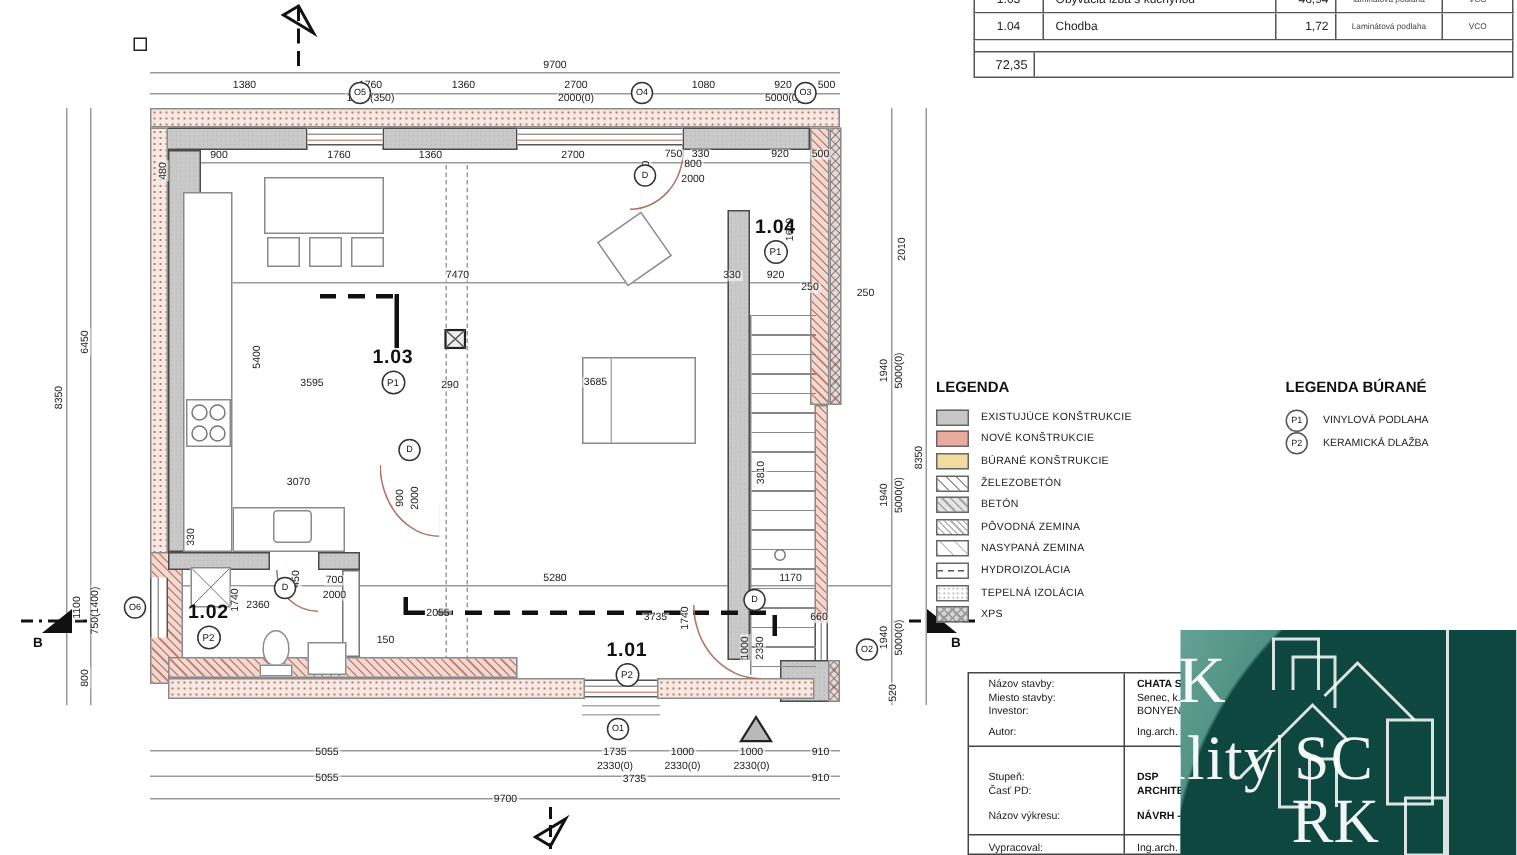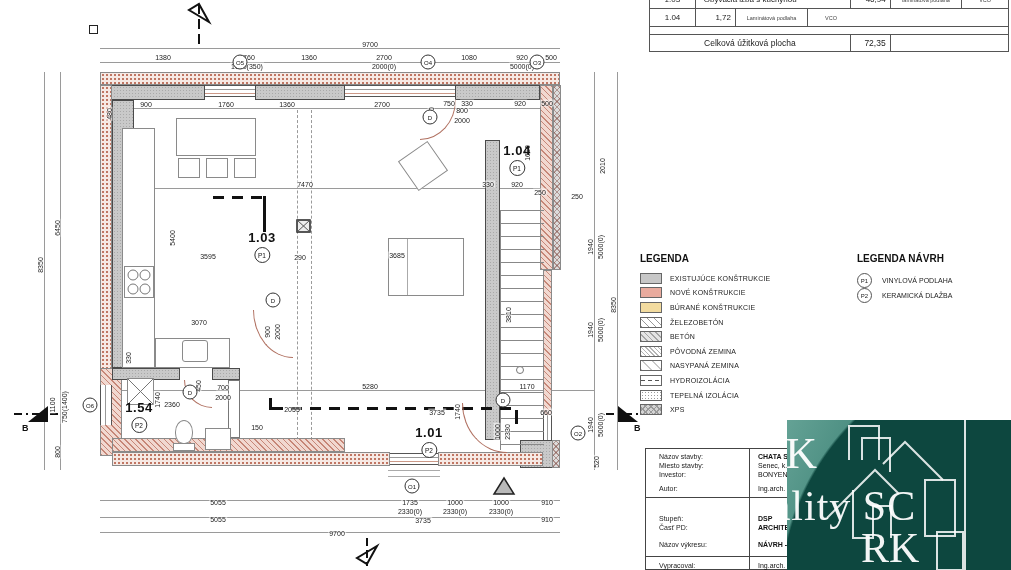--- a/index.html
+++ b/index.html
@@ -50,21 +50,21 @@
   .c-name{width:156px;justify-content:flex-start !important;padding-left:8px;}
   .c-area{width:40px;justify-content:flex-end !important;padding-right:4px;}
   .c-floor{width:72px;font-size:5.5px;color:#444;}
   .c-code{width:46px;font-size:5.5px;color:#444;}
   .tspace{height:7px;border-left:1px solid #555;border-right:1px solid #555;background:#fff;}
   .trow.total{height:16px;border-top:1px solid #555;font-size:8.5px;}
   .t-label{width:202px;}
   .t-val{width:40px;justify-content:flex-end !important;padding-right:4px;}
   .t-rest{width:118px;}
   
-  .legend{position:absolute;left:640px;top:253px;width:195px;}
+  .legend{position:absolute;left:624px;top:253px;width:195px;}
   .legend .ltitle{font-size:10px;font-weight:bold;color:#111;margin-bottom:7px;}
   .lrow{display:flex;align-items:center;height:14.6px;}
   .sw{width:22px;height:11px;border:1px solid #666;box-sizing:border-box;margin-right:8px;flex:none;background:#fff;}
   .ltxt{font-size:7px;color:#222;letter-spacing:.2px;}
   .sw-exist{background:#c7c7c7;}
   .sw-new{background:#e9ab9e;}
   .sw-demol{background:#f2db9f;}
   .sw-zb{background-image:repeating-linear-gradient(45deg,#999 0 1px,transparent 1px 5px);}
   .sw-beton{background:#e4e4e4;background-image:repeating-linear-gradient(45deg,#a5a5a5 0 1px,transparent 1px 4px);}
   .sw-zemina{background-image:repeating-linear-gradient(45deg,#b5b5b5 0 1px,transparent 1px 3px);}
@@ -316,47 +316,47 @@
     <div class="abs" style="left:0;top:0;width:645px;height:570px;" id="room-layer">
         <div class="room" style="left: 262px; top: 230px;">
           <div class="rid">1.03</div>
           <div class="rtag">P1</div>
         </div>
         <div class="room" style="left: 517px; top: 143px;">
           <div class="rid">1.04</div>
           <div class="rtag">P1</div>
         </div>
         <div class="room" style="left: 139px; top: 400px;">
-          <div class="rid">1.54</div>
+          <div class="rid">1.02</div>
           <div class="rtag">P2</div>
         </div>
-        <div class="room" style="left: 429px; top: 425px;">
+        <div class="room" style="left: 418px; top: 425px;">
           <div class="rid">1.01</div>
           <div class="rtag">P2</div>
         </div>
       </div>
   </div>
 
   <div class="rtab">
     <div class="trow">
       <div class="c-id">1.03</div>
       <div class="c-name">Obývacia izba s kuchyňou</div>
       <div class="c-area">46,94</div>
       <div class="c-floor">laminátová podlaha</div>
       <div class="c-code">VCO</div>
     </div>
     <div class="trow">
       <div class="c-id">1.04</div>
+      <div class="c-name">Chodba</div>
       <div class="c-area">1,72</div>
       <div class="c-floor">Laminátová podlaha</div>
       <div class="c-code">VCO</div>
     </div>
     <div class="tspace"></div>
     <div class="trow total">
-      <div class="t-label">Celková úžitková plocha</div>
       <div class="t-val">72,35</div>
       <div class="t-rest"></div>
     </div>
   </div>
 
   <div class="legend">
     <div class="ltitle">LEGENDA</div>
     <div class="lrow">
         <span class="sw sw-exist"></span>
         <span class="ltxt">EXISTUJÚCE KONŠTRUKCIE</span>
@@ -393,21 +393,21 @@
         <span class="sw sw-tepel"></span>
         <span class="ltxt">TEPELNÁ IZOLÁCIA</span>
       </div>
     <div class="lrow">
         <span class="sw sw-xps"></span>
         <span class="ltxt">XPS</span>
       </div>
   </div>
 
   <div class="flegend">
-    <div class="ltitle">LEGENDA NÁVRH</div>
+    <div class="ltitle">LEGENDA BÚRANÉ</div>
     <div class="frow">
       <span class="ftag">P1</span>
       <span class="ftxt">VINYLOVÁ PODLAHA</span>
     </div>
     <div class="frow">
       <span class="ftag">P2</span>
       <span class="ftxt">KERAMICKÁ DLAŽBA</span>
     </div>
   </div>
 

